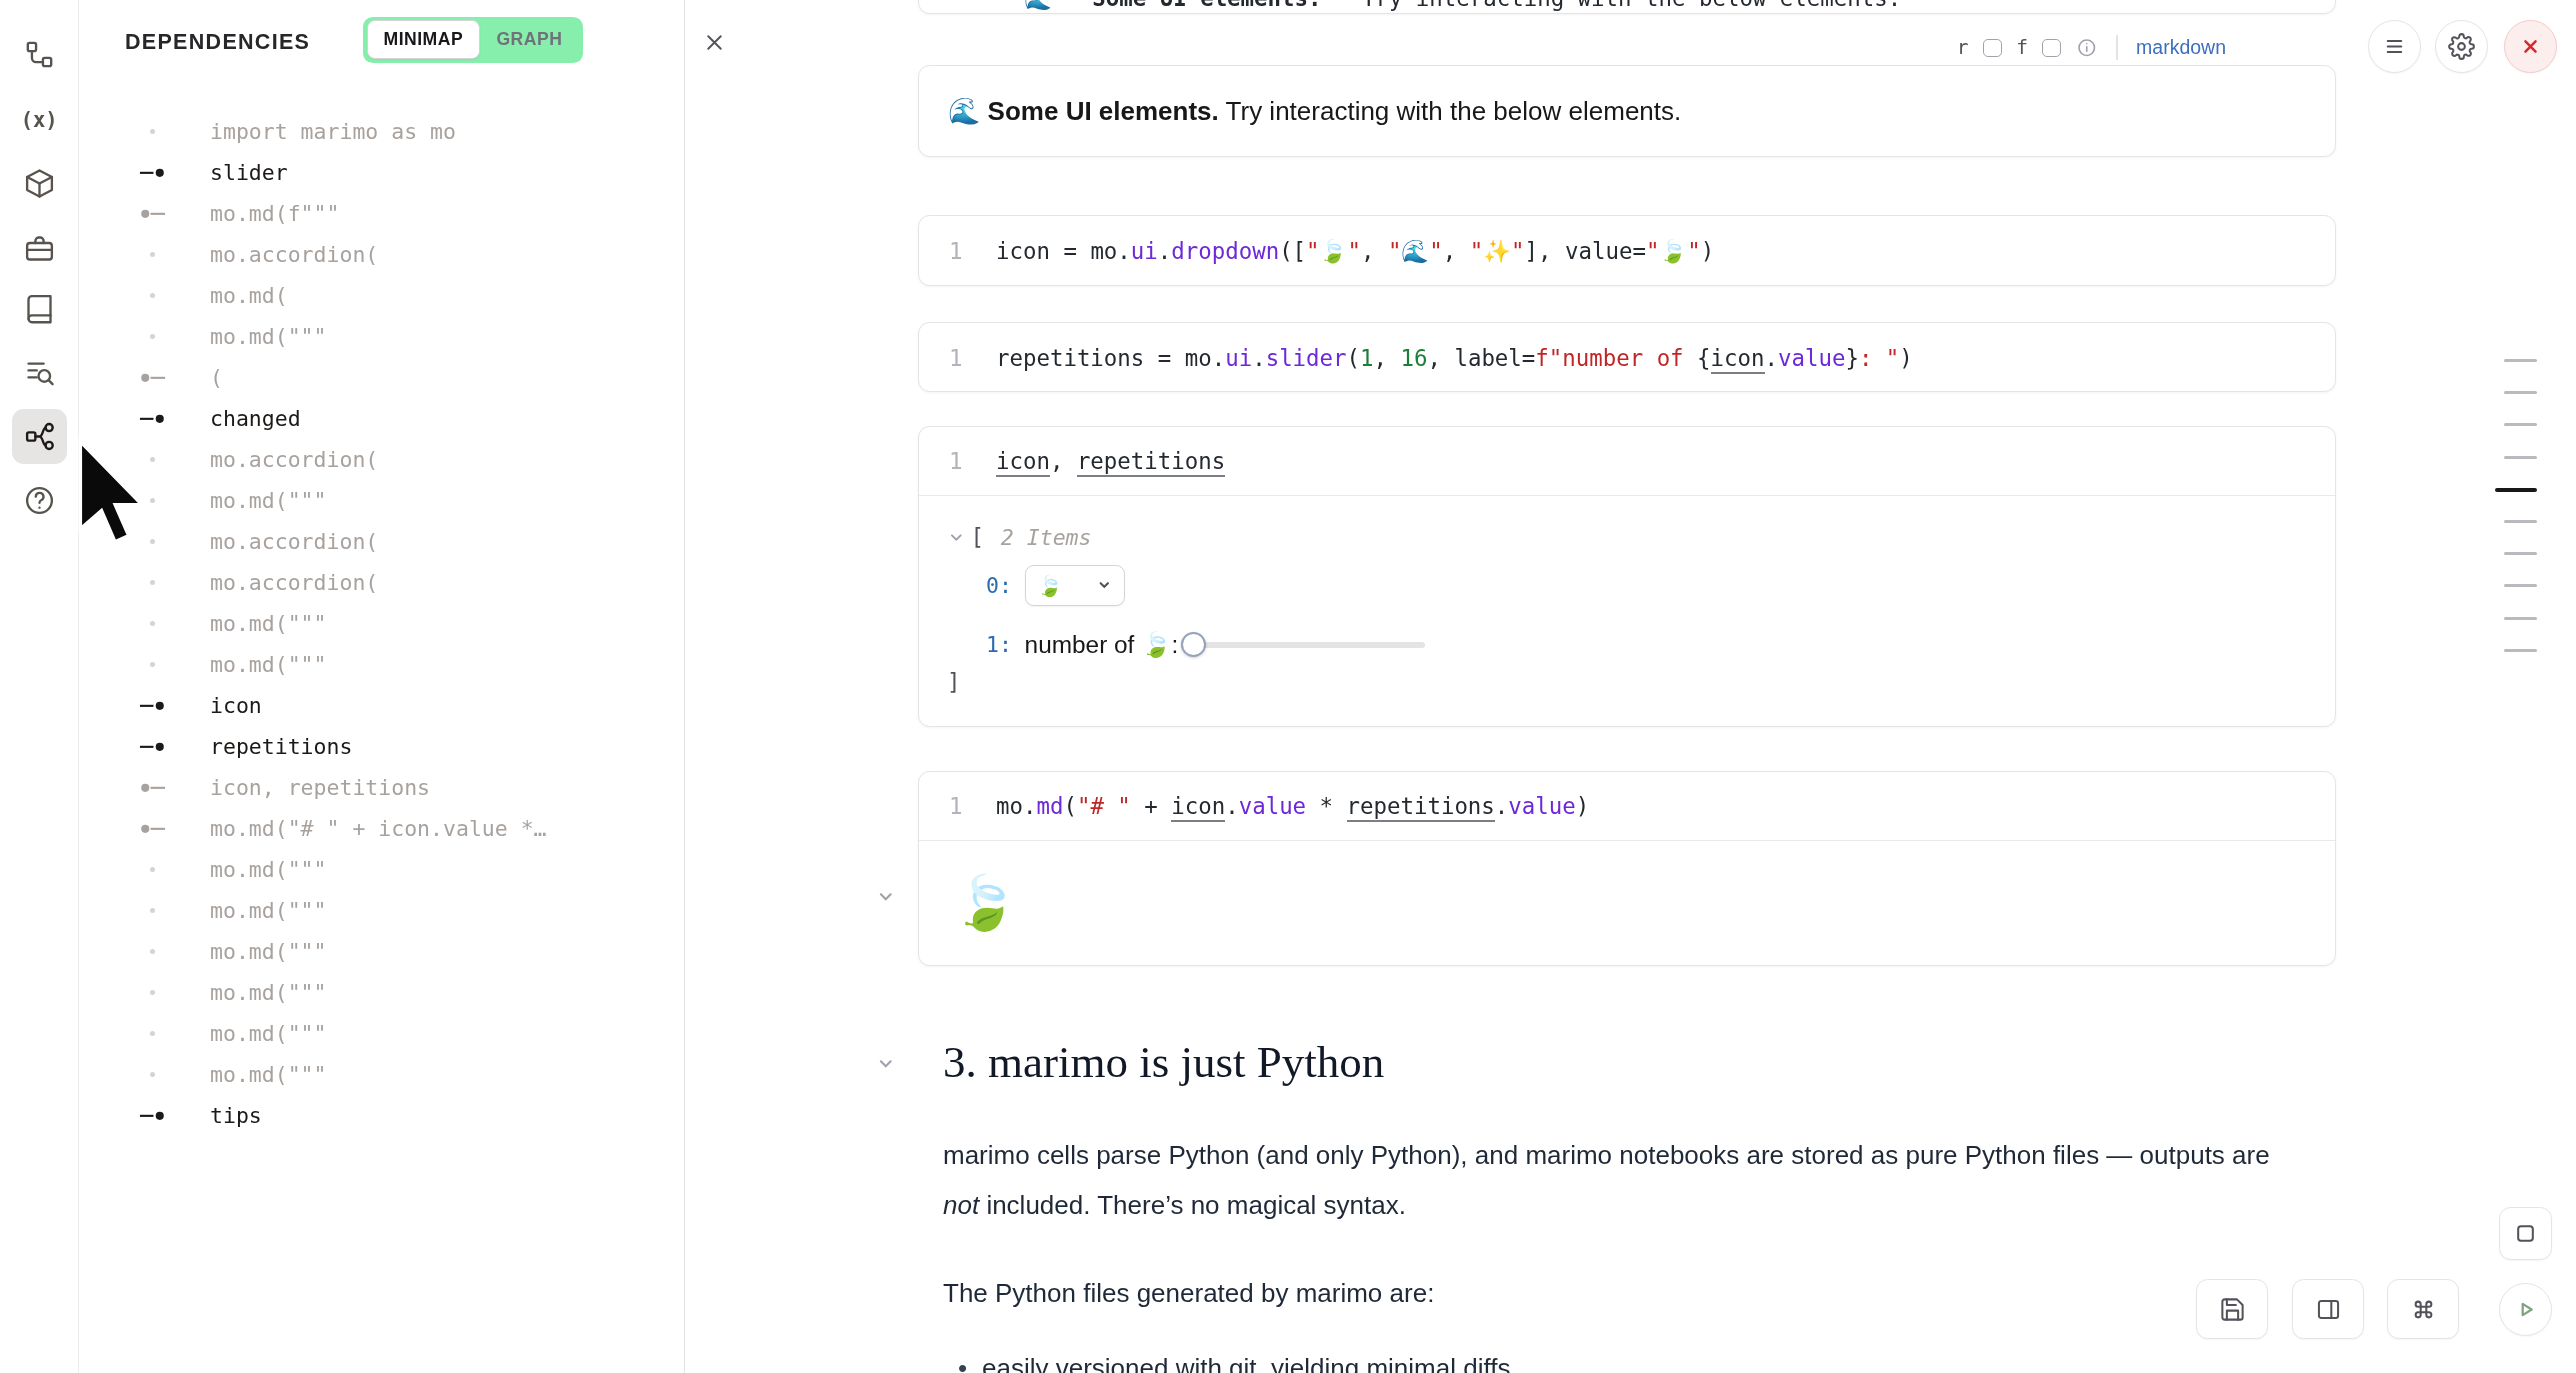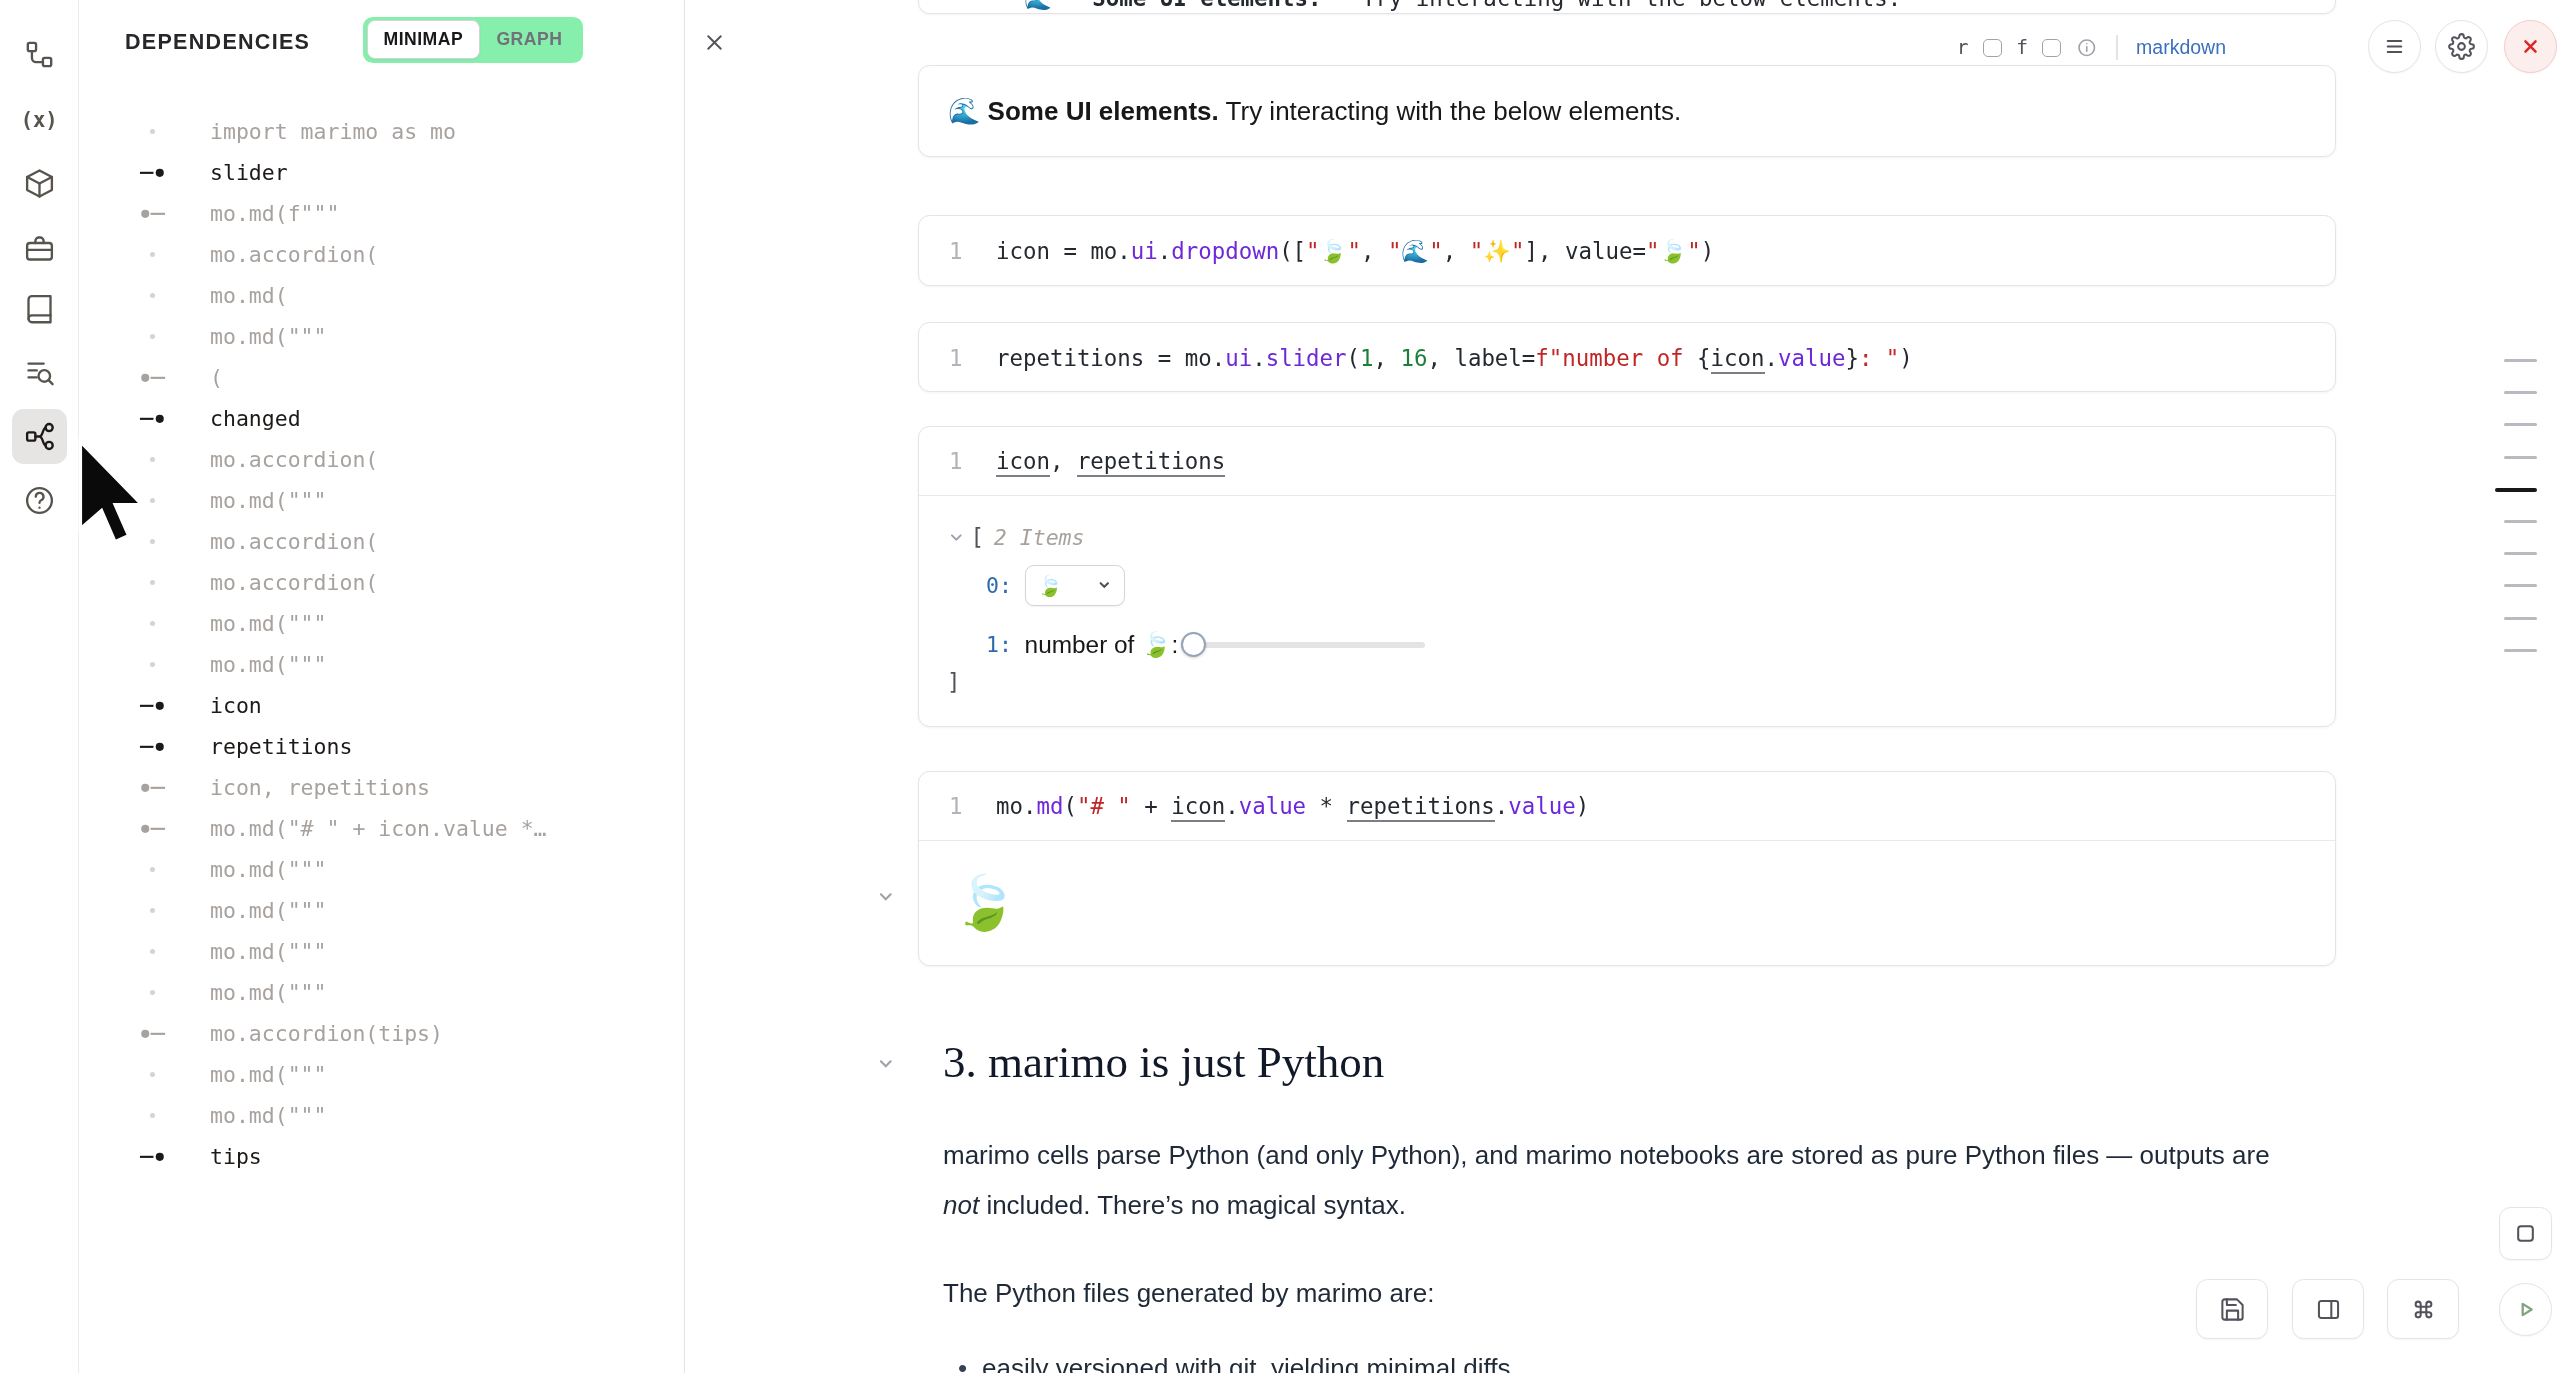--- a/index.html
+++ b/index.html
@@ -56,21 +56,21 @@
   .tb-info{width:21.5px;height:21.5px;stroke:#a1a1aa;fill:none;stroke-width:1.8;stroke-linecap:round;cursor:pointer}
   .tb-divider{width:2px;height:25px;background:#e4e4e7;margin:0 3.9px}
   .tb-lang{font-size:19.5px;color:#3c6fc0;cursor:pointer}
 
   #md-out-1{top:65px;height:92px;display:flex;align-items:center;padding-left:29px;font-size:26px;color:#18181b}
 
   .tree-out{position:relative;height:228px}
   .t-head{position:absolute;top:28px;left:29px;display:flex;align-items:center;gap:5.9px}
   .t-chevron{width:16.6px;height:16.6px;stroke:#9ca3af;fill:none;stroke-width:2;stroke-linecap:round;cursor:pointer}
   .t-bracket{font-family:"DejaVu Sans Mono",monospace;font-size:22.4px;color:#52525b}
-  .t-count{font-family:"DejaVu Sans Mono",monospace;font-style:italic;font-size:21.5px;color:#a8a29e;margin-left:4px}
+  .t-count{font-family:"DejaVu Sans Mono",monospace;font-style:italic;font-size:21.5px;color:#a8a29e;margin-left:11px}
   .t-row{position:absolute;left:67px;display:flex;align-items:center;height:43px}
   .t-row0{top:68px}
   .t-row1{top:127px}
   .t-key{font-family:"DejaVu Sans Mono",monospace;font-size:21.5px;color:#2b6cb0;margin-right:12.7px}
   .t-close{position:absolute;left:28px;top:173px;font-family:"DejaVu Sans Mono",monospace;font-size:22.4px;color:#52525b}
   .dropdown{width:100px;height:41px;border:1px solid #d4d4d8;border-radius:8.8px;background:#fff;display:flex;align-items:center;justify-content:space-between;padding:0 11.7px;box-shadow:0 1px 2px rgba(0,0,0,.05);cursor:pointer;font-size:20.5px}
   .dd-chevron{width:14.6px;height:14.6px;stroke:#52525b;fill:none;stroke-width:2;stroke-linecap:round}
   .slider-label{font-size:24.4px;color:#18181b;margin-right:3px}
   .slider{position:relative;width:244px;height:33px;cursor:pointer}
   .slider .track{position:absolute;left:11.7px;right:0;top:13.7px;height:5.9px;border-radius:2.9px;background:#e4e4e7}
@@ -327,29 +327,20 @@
           <span class="mm-label muted">mo.md("""</span>
         </div>
         <div class="mm-row">
           <span class="mm-icon">
             <span class="mm-dot"></span>
           </span>
           <span class="mm-label muted">mo.md("""</span>
         </div>
         <div class="mm-row">
           <span class="mm-icon">
-            <svg class="mm-node ref" width="29" height="11.7" viewBox="0 0 30 12">
-              <circle cx="7.5" cy="6" r="4.2" fill="currentColor" stroke="none"></circle>
-              <line x1="13" y1="6" x2="28" y2="6"></line>
-            </svg>
-          </span>
-          <span class="mm-label muted">mo.accordion(tips)</span>
-        </div>
-        <div class="mm-row">
-          <span class="mm-icon">
             <span class="mm-dot"></span>
           </span>
           <span class="mm-label muted">mo.md("""</span>
         </div>
         <div class="mm-row">
           <span class="mm-icon">
             <span class="mm-dot"></span>
           </span>
           <span class="mm-label muted">mo.md("""</span>
         </div>

